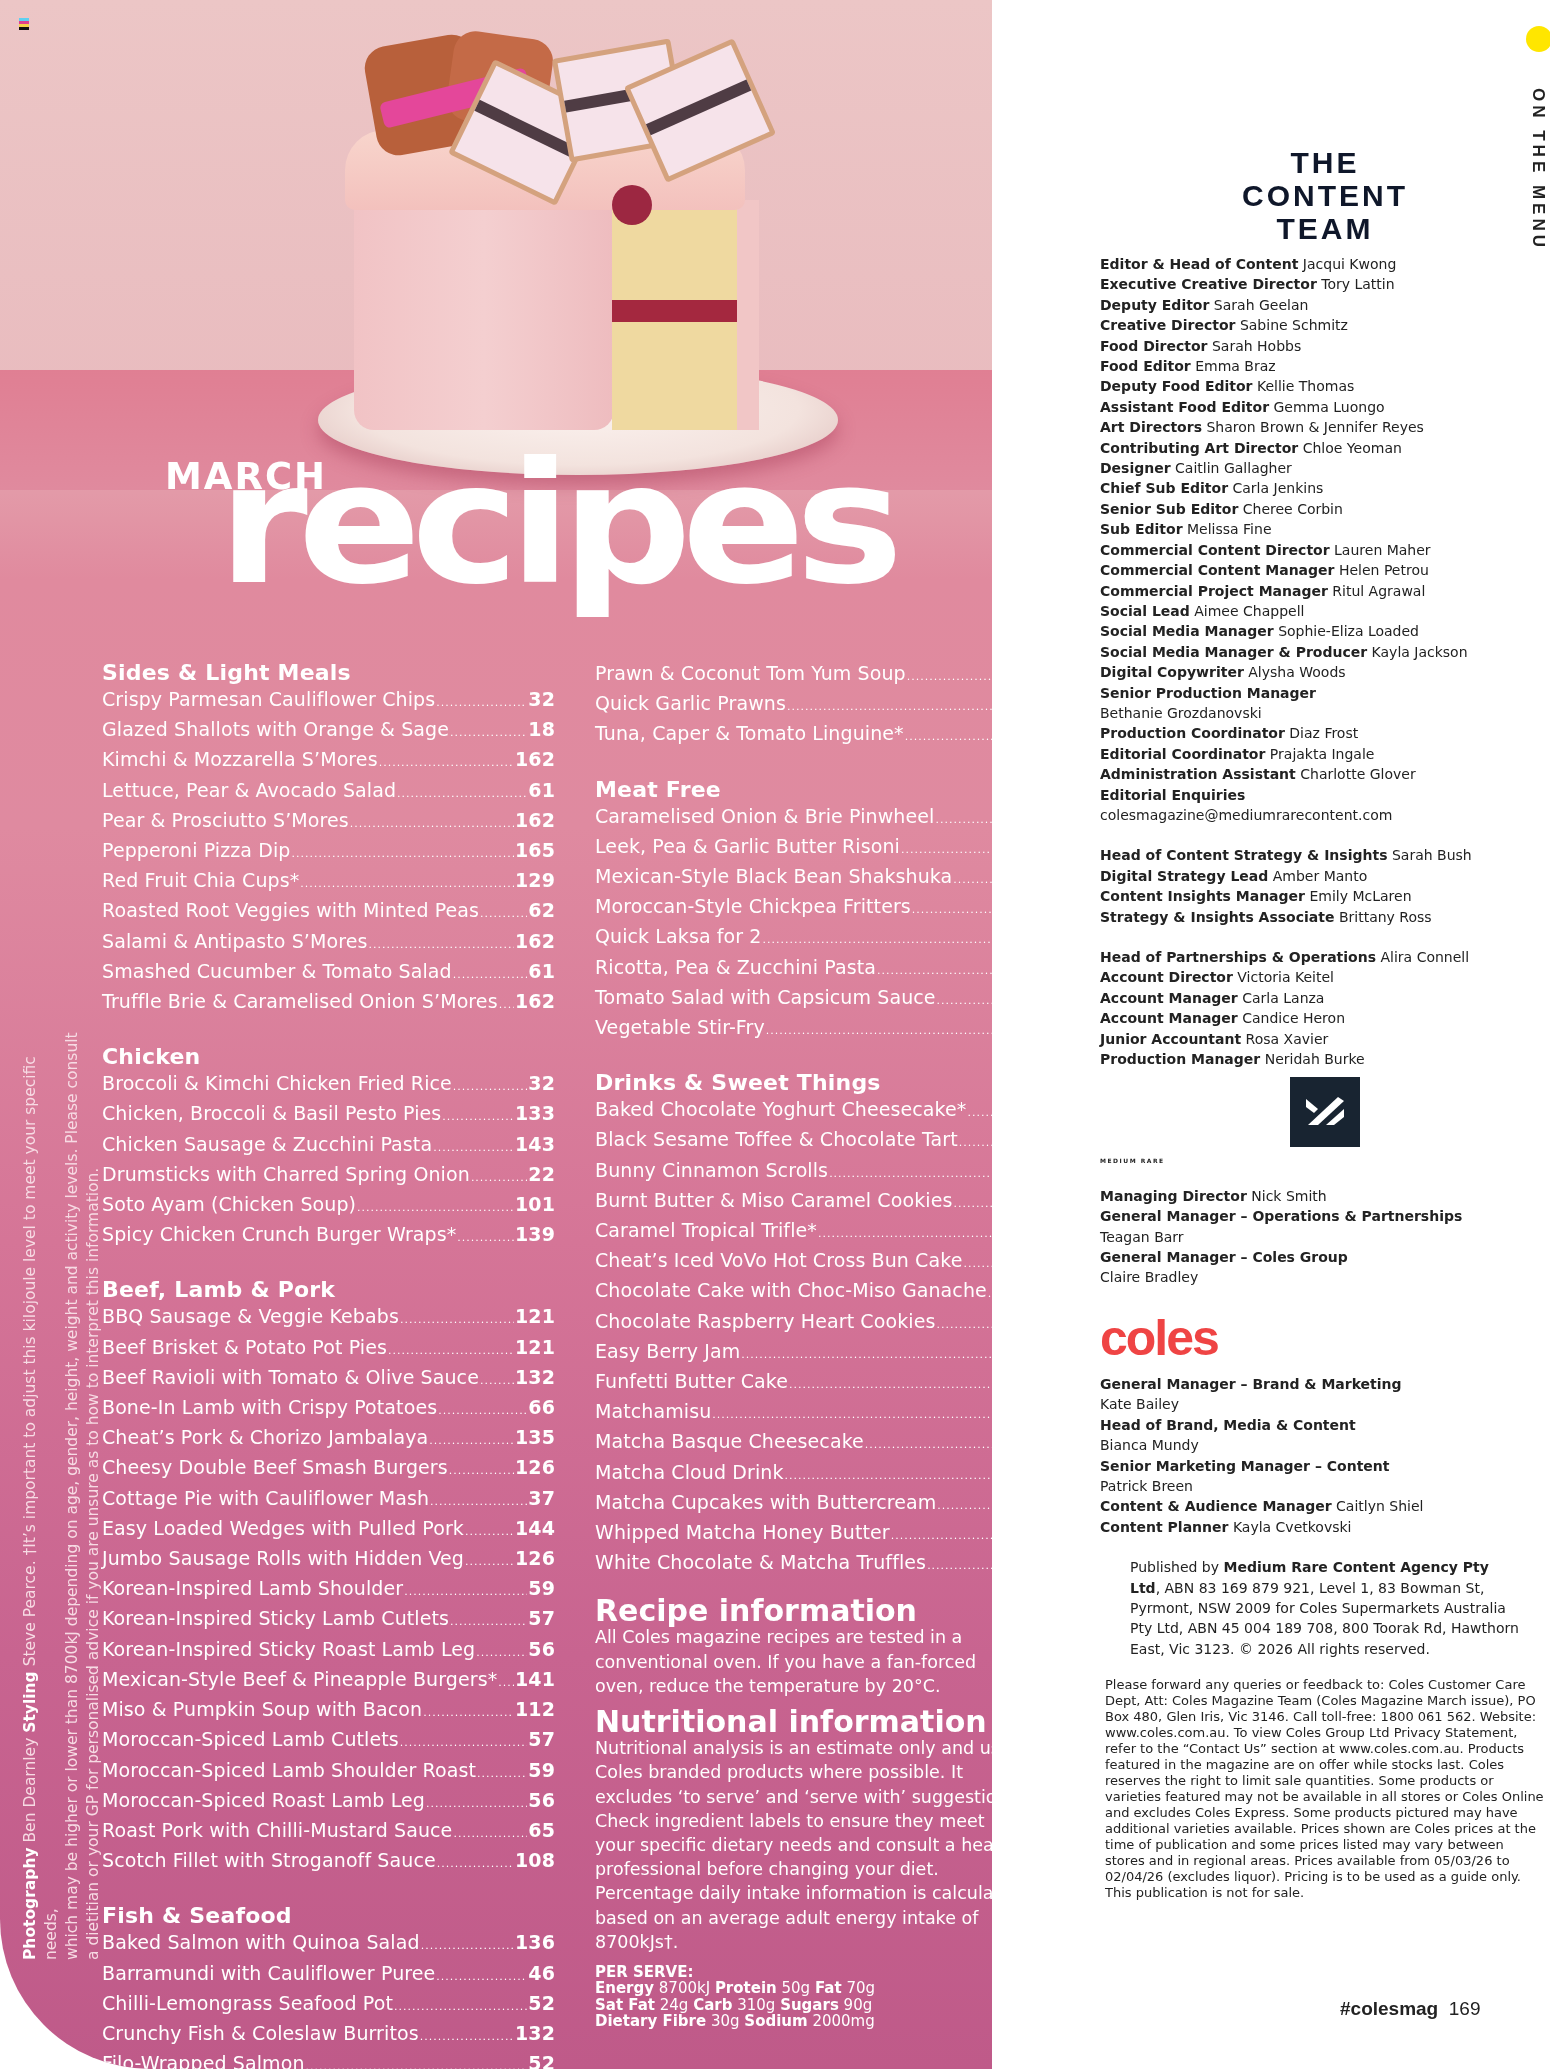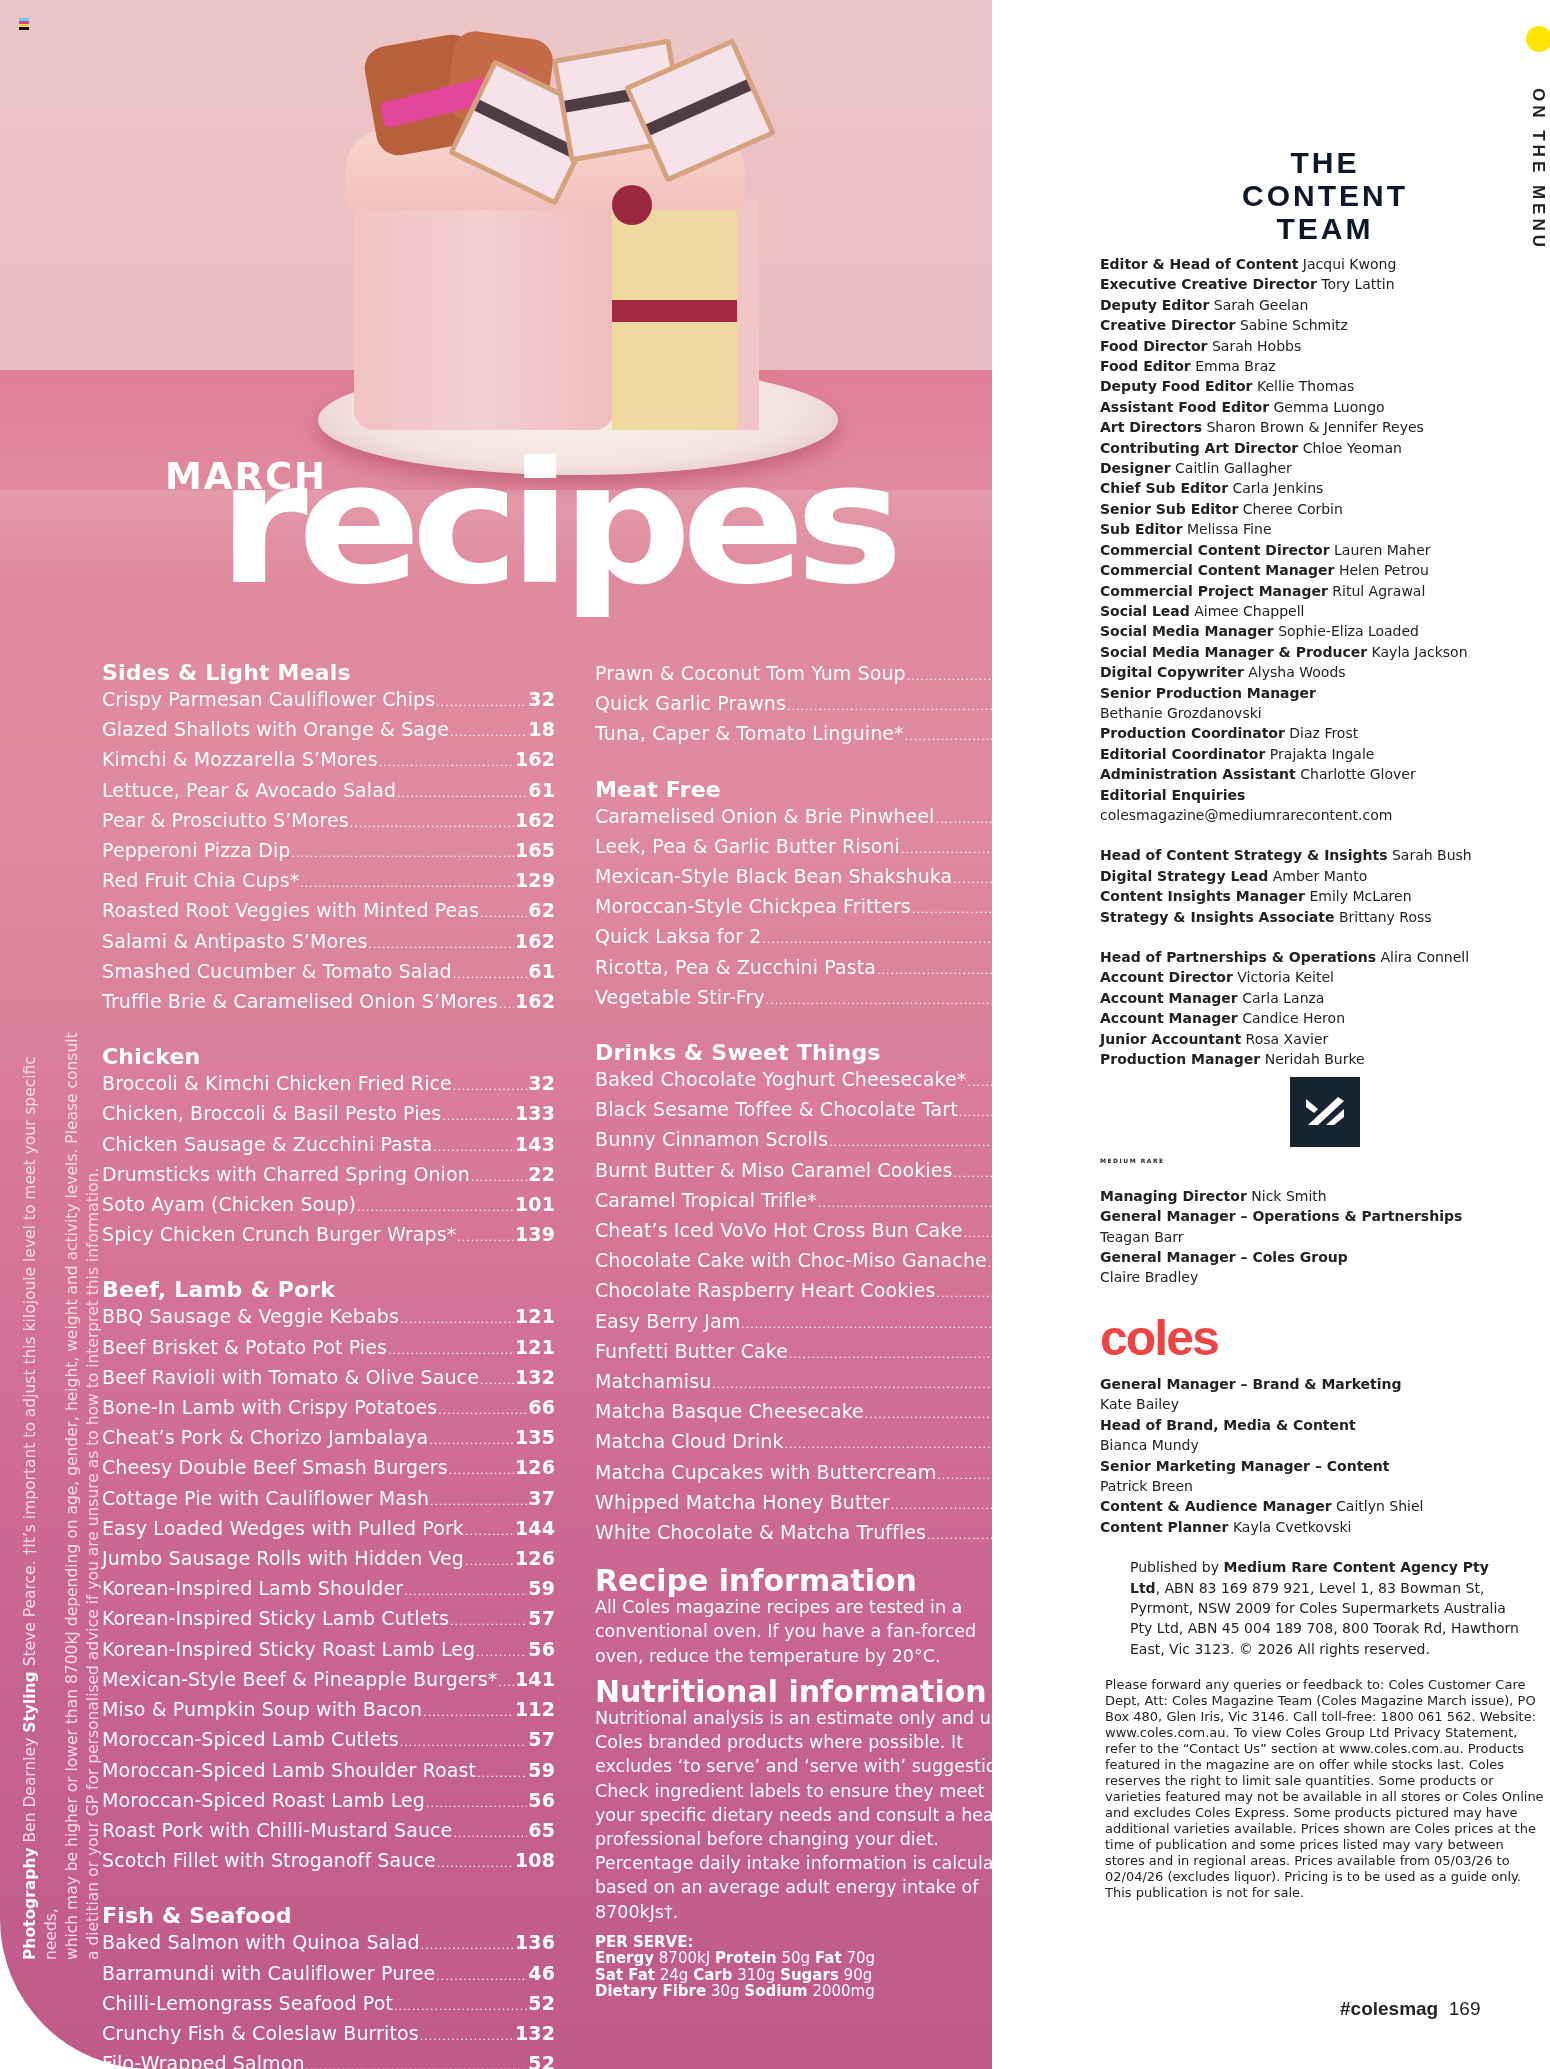--- a/index.html
+++ b/index.html
@@ -363,20 +363,25 @@
             <span class="recipe-name">Quick Laksa for 2</span>
             <span class="leader"></span>
             <span class="recipe-page">105</span>
           </div>
           <div class="recipe-row">
             <span class="recipe-name">Ricotta, Pea &amp; Zucchini Pasta</span>
             <span class="leader"></span>
             <span class="recipe-page">126</span>
           </div>
           <div class="recipe-row">
+            <span class="recipe-name">Tomato Salad with Capsicum Sauce</span>
+            <span class="leader"></span>
+            <span class="recipe-page">28</span>
+          </div>
+          <div class="recipe-row">
             <span class="recipe-name">Vegetable Stir-Fry</span>
             <span class="leader"></span>
             <span class="recipe-page">143</span>
           </div>
         </div>
         <div class="section">
           <div class="section-heading">Drinks &amp; Sweet Things</div>
           <div class="recipe-row">
             <span class="recipe-name">Baked Chocolate Yoghurt Cheesecake*</span>
             <span class="leader"></span>

